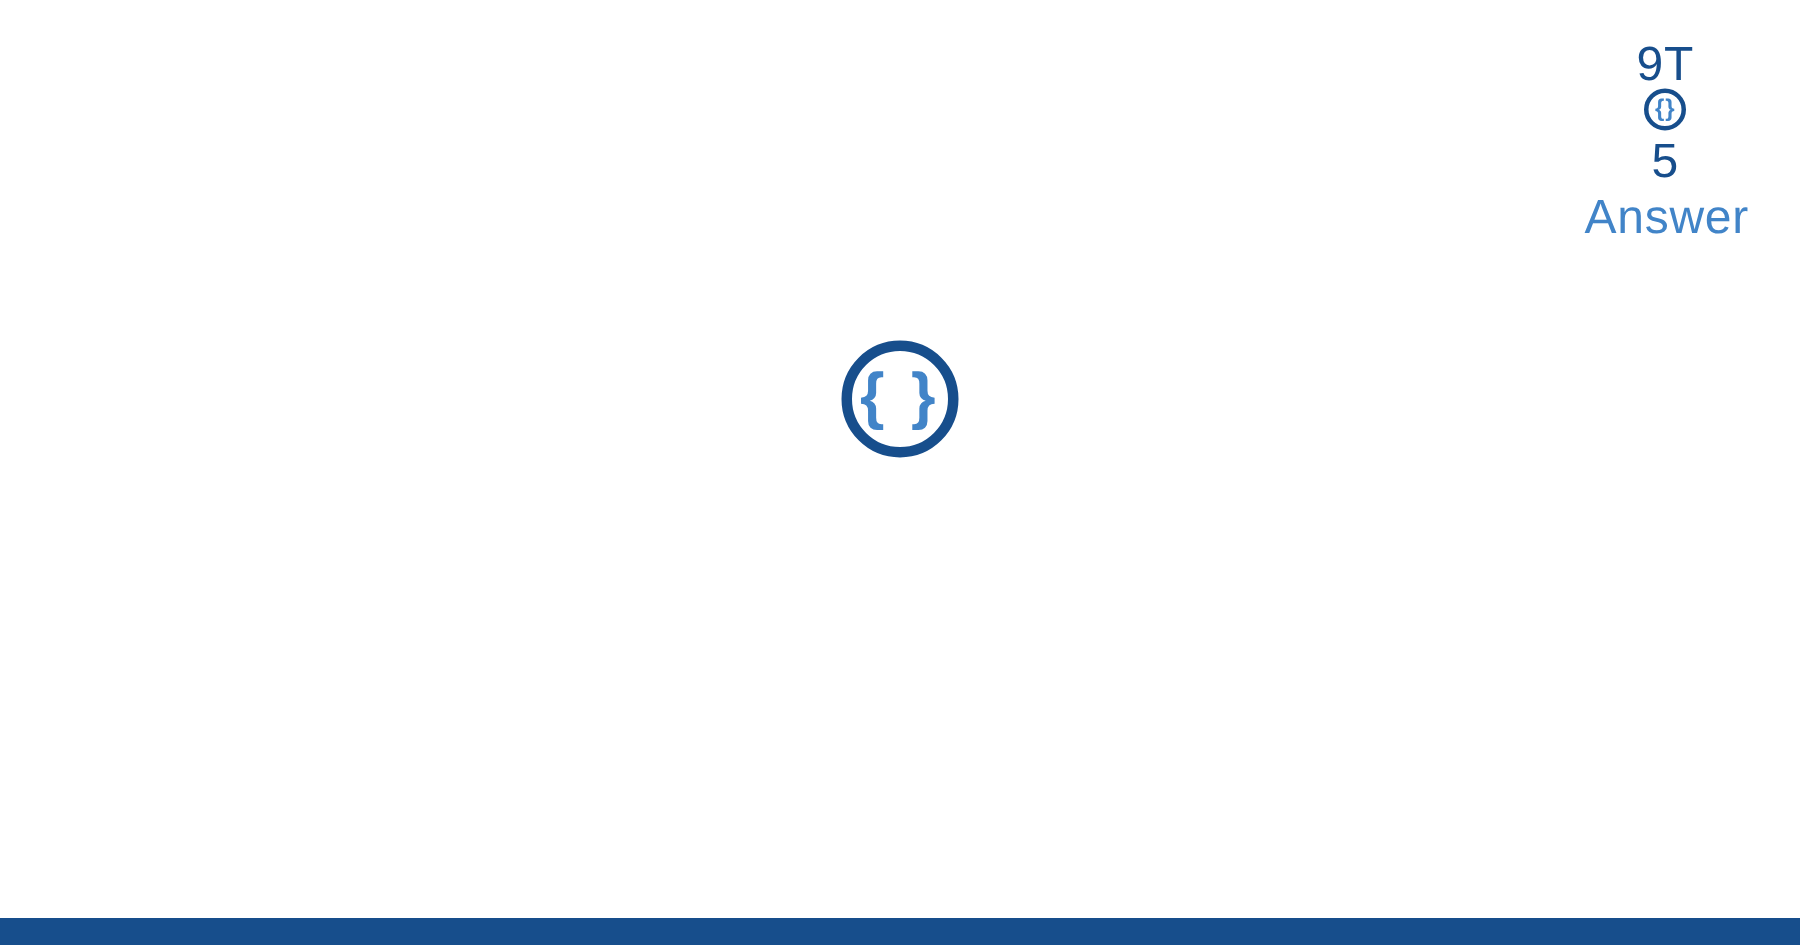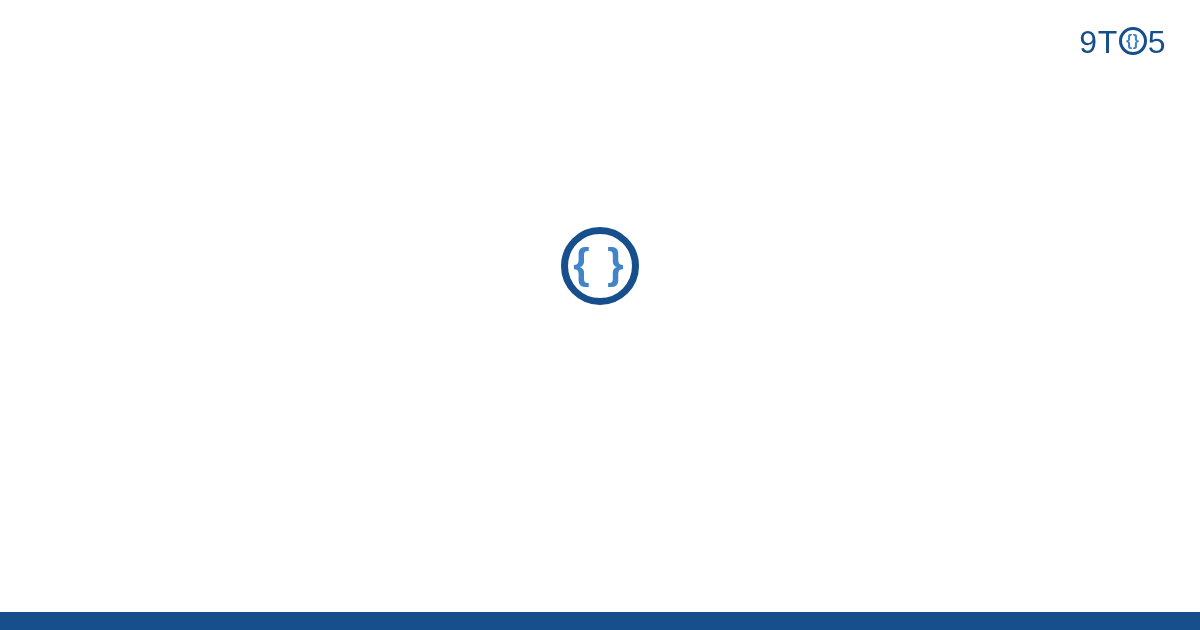--- a/index.html
+++ b/index.html
@@ -1,18 +1,19 @@
 <!DOCTYPE html>
 <html><head>
   <meta charset="utf-8">
   <style>
     * {
       margin: 0;
       padding: 0;
       box-sizing: border-box;
+      flex-direction: column;
     }
     body {
       width: 1200px;
       height: 630px;
       font-family: -apple-system, BlinkMacSystemFont, "Segoe UI", Helvetica, Arial, sans-serif;
       background: #ffffff;
       position: relative;
       overflow: hidden;
     }
     .header-logo {
@@ -96,20 +97,21 @@
       background: #174e8c;
     }
   </style>
 </head>
 <body>
 
 <div class="header-logo">
   <span class="logo-9t">9T</span>
   <span class="logo-o">{}</span>
   <span class="logo-5">5</span>
+  <span class="logo-answer">Answer</span>
 </div>
 
 <div class="center-content">
   <div class="icon-wrapper">
     <div class="code-icon-outer">
       <span class="code-braces">{ }</span>
     </div>
   </div>
 </div>
 

